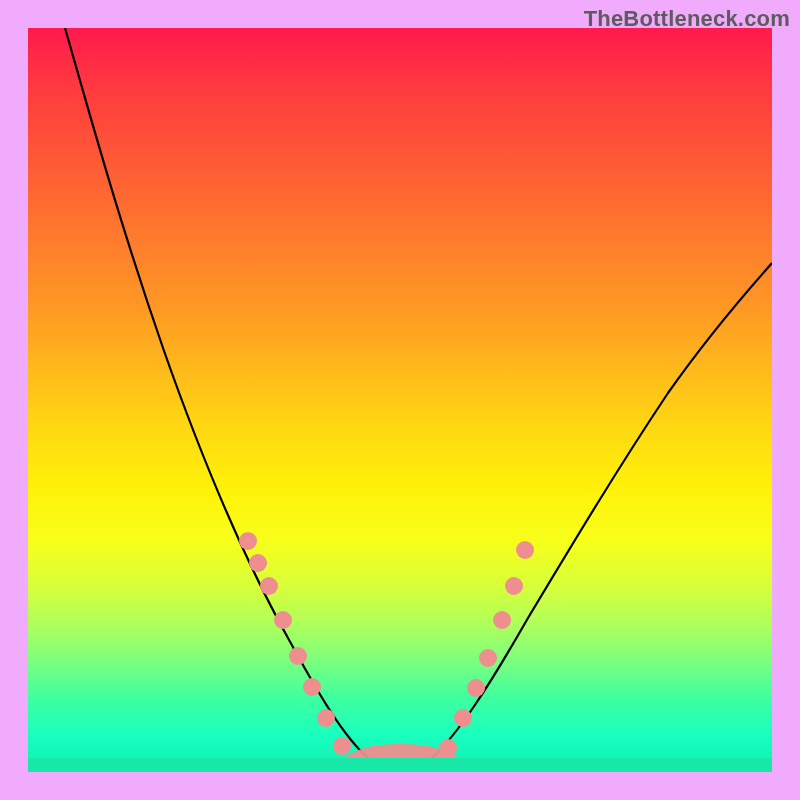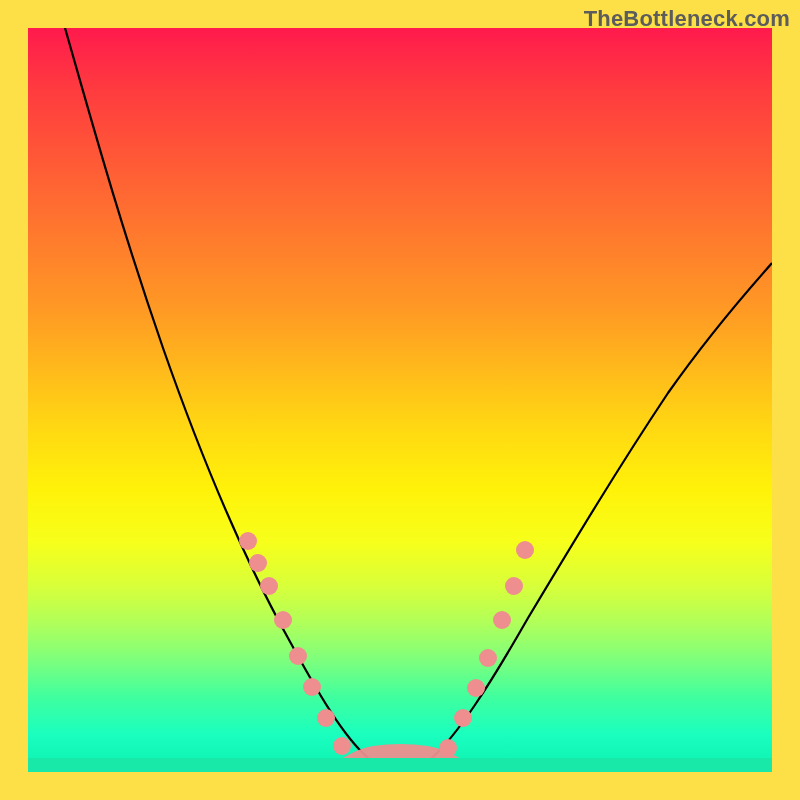--- a/index.html
+++ b/index.html
@@ -8,21 +8,21 @@
     width: 800px;
     height: 800px;
     overflow: hidden;
     background: #000;
     font-family: Arial, Helvetica, sans-serif;
   }
   .frame {
     position: relative;
     width: 800px;
     height: 800px;
-    background: #fde047;
+    background: #f0abfc;
   }
   .plot {
     position: absolute;
     left: 28px;
     top: 28px;
     width: 744px;
     height: 744px;
     background: linear-gradient(to bottom,
       #ff1a4d 0%,
       #ff3a3f 8%,

